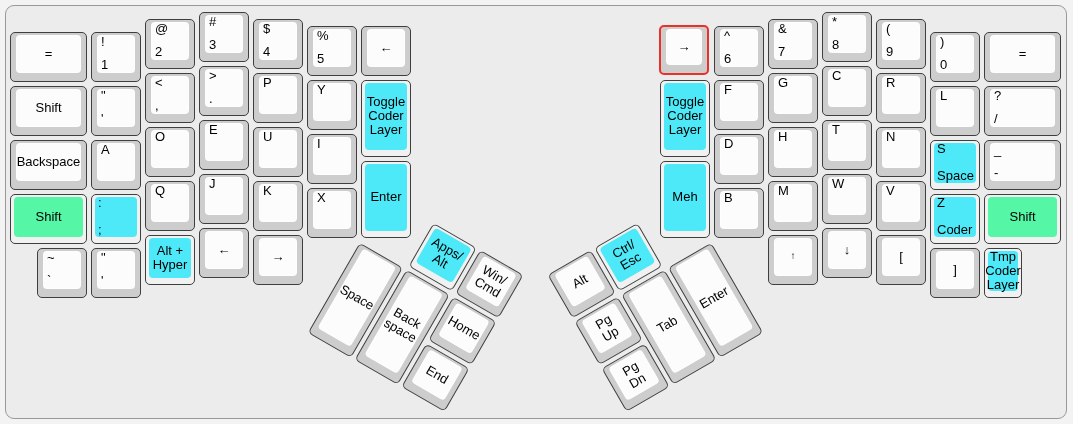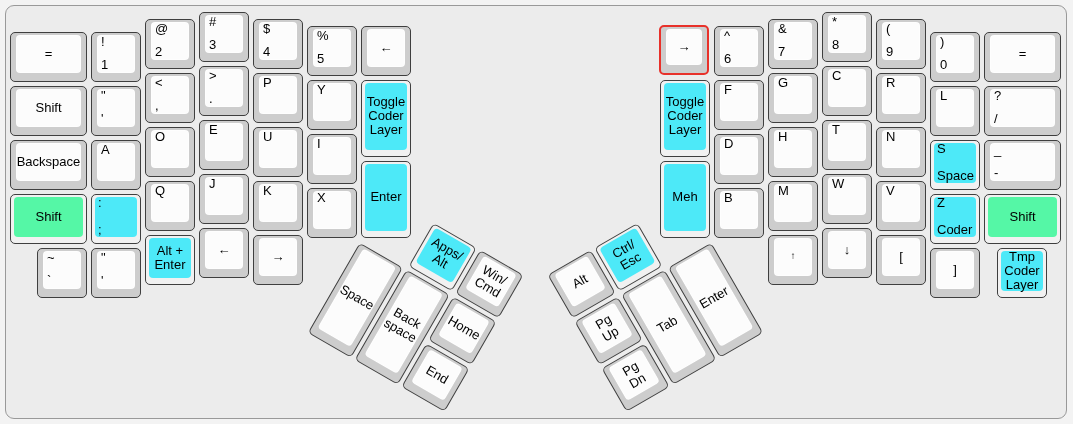--- a/index.html
+++ b/index.html
@@ -137,21 +137,21 @@
           </div>
         </div>
         <div class="key" style="left: 137px; top: 170.75px; width: 50px; height: 50px;">
           <div class="key-top">
             <span class="legend-top">Q</span>
           </div>
         </div>
         <div class="key cyan" style="left: 137px; top: 224.75px; width: 50px; height: 50px;">
           <div class="key-top">
             <span class="legend-center">Alt +
-Enter</span>
+Hyper</span>
           </div>
         </div>
         <div class="key" style="left: 191px; top: 2px; width: 50px; height: 50px;">
           <div class="key-top">
             <span class="legend-top">#</span>
             <span class="legend-bottom">3</span>
           </div>
         </div>
         <div class="key" style="left: 191px; top: 56px; width: 50px; height: 50px;">
           <div class="key-top">
@@ -446,21 +446,21 @@
           <div class="key-top">
             <span class="legend-top">_</span>
             <span class="legend-bottom">-</span>
           </div>
         </div>
         <div class="key green" style="left: 326px; top: 184.25px; width: 77px; height: 50px;">
           <div class="key-top">
             <span class="legend-center">Shift</span>
           </div>
         </div>
-        <div class="key cyan" style="left: 326px; top: 238.25px; width: 50px; height: 50px; margin-left: 13px;">
+        <div class="key cyan" style="left: 326px; top: 238.25px; width: 38px; height: 50px;">
           <div class="key-top">
             <span class="legend-center">Tmp
 Coder
 Layer</span>
           </div>
         </div>
       </div>
       <div class="key-group" style="left: 712px; top: 239.5px; transform: rotate(-30deg); transform-origin: 0px 0px;">
         <div class="key" style="left: -160px; top: -52px; width: 50px; height: 50px;">
           <div class="key-top">

